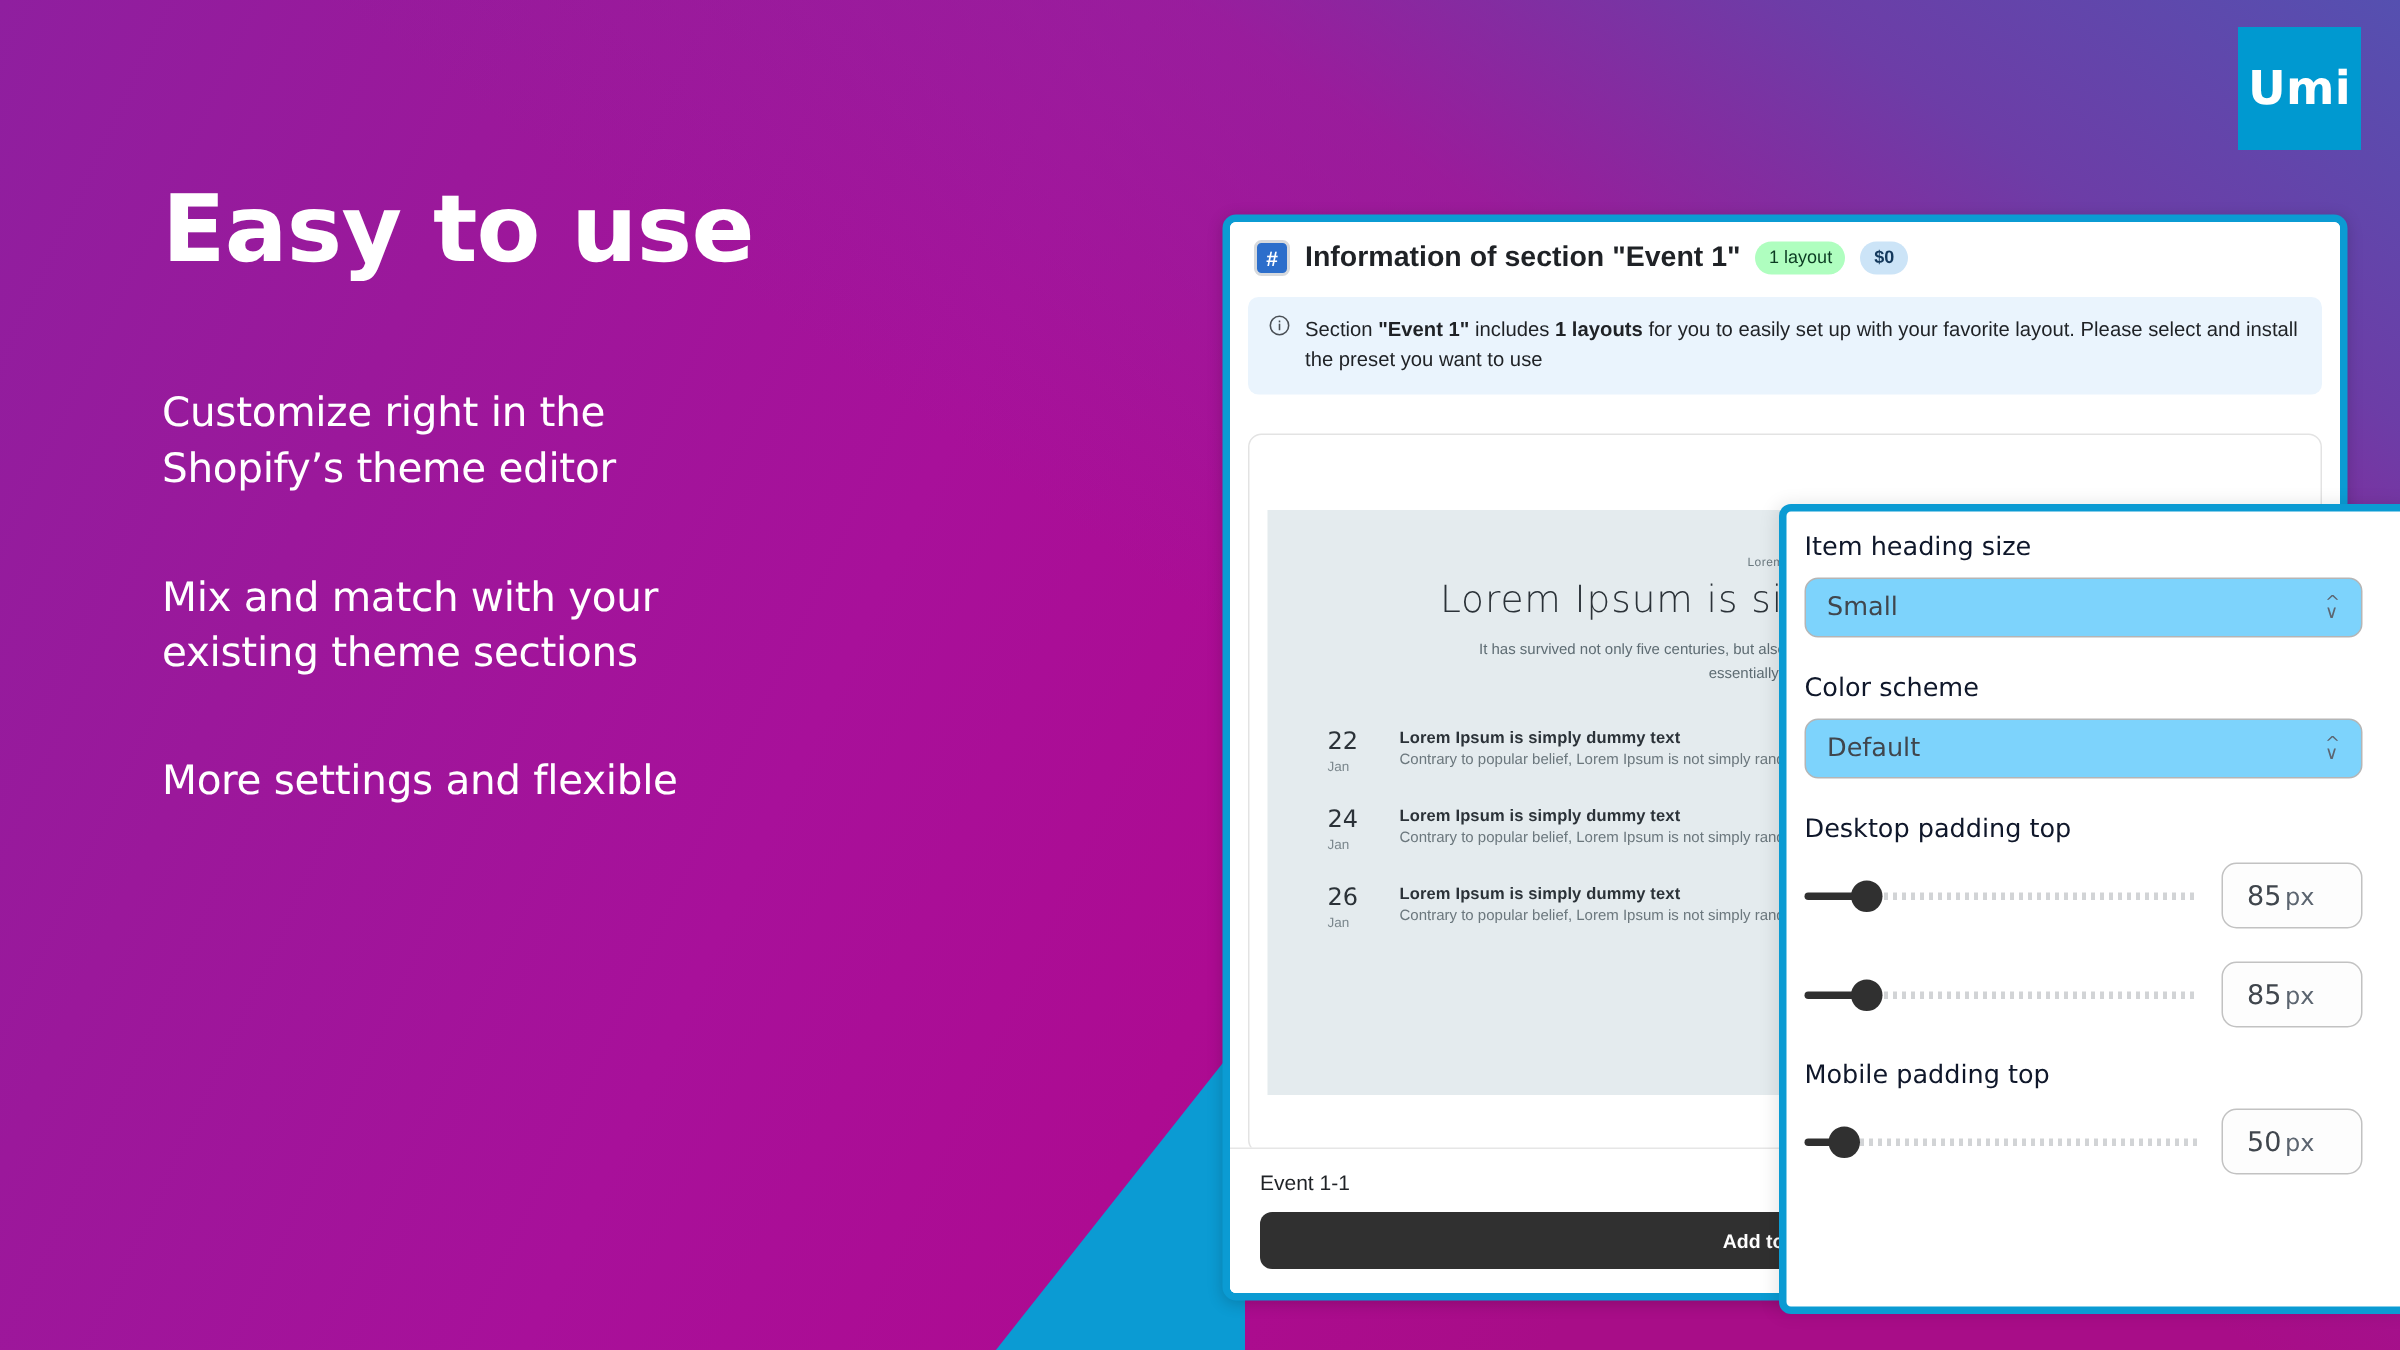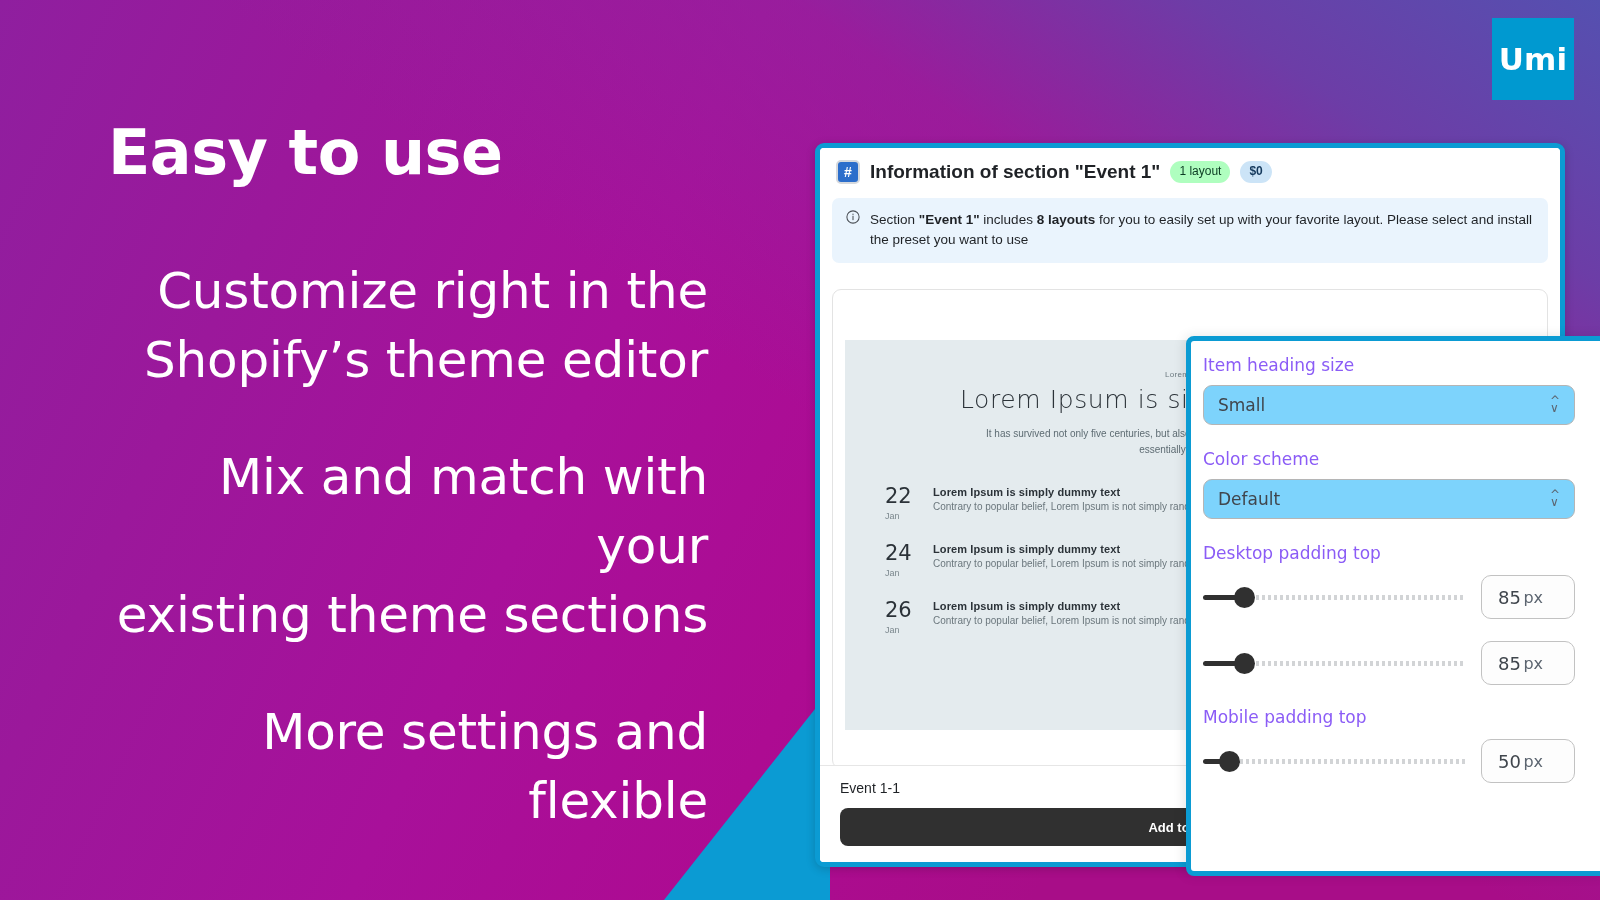--- a/index.html
+++ b/index.html
@@ -45,24 +45,23 @@
   }
 
   
   #left-copy { position: absolute; left: 108px; top: 120px; width: 600px; color: #fff; }
   #headline {
     font-size: 62px; font-weight: 700; line-height: 1.05;
     letter-spacing: -0.5px; margin-bottom: 72px;
     font-family: "DejaVu Sans", sans-serif;
   }
   .bullet {
-    font-size: 50px; font-weight: 400; line-height: 1.38;
+    font-size: 27px; font-weight: 400; line-height: 1.38;
     margin-bottom: 48px; letter-spacing: -0.2px;
     font-family: "DejaVu Sans", sans-serif;
-    text-align: right;
   }
   .bullet:last-child { margin-bottom: 0; }
 
   
   #card {
     position: absolute; left: 815px; top: 143px;
     width: 750px; height: 724px;
     background: #ffffff;
     border: 5px solid #0b9bd3;
     border-radius: 9px;
@@ -131,21 +130,21 @@
     font-family: "DejaVu Sans", sans-serif;
   }
   #preview-sub {
     text-align: center; font-size: 10px; color: #5e6c73; line-height: 1.6;
     margin: 12px auto 0 auto; max-width: 420px;
   }
   #event-list { margin-top: 28px; }
   .event-row { display: flex; gap: 14px; margin-bottom: 22px; }
   .event-date { width: 34px; flex: none; text-align: left; }
   .event-day {
-    font-size: 21px; color: #2b3238; font-weight: 400; line-height: 1;
+    font-size: 16px; color: #2b3238; font-weight: 400; line-height: 1;
     font-family: "DejaVu Sans", sans-serif;
   }
   .event-mon { font-size: 9px; color: #7b878d; margin-top: 4px; }
   .event-title { font-size: 11px; color: #2b3238; font-weight: 600; letter-spacing: .1px; }
   .event-desc { font-size: 10px; color: #6b777d; margin-top: 3px; }
 
   
   #card-footer {
     position: absolute; left: 0; right: 0; bottom: 0;
     border-top: 1px solid #e6e6e6;
@@ -168,21 +167,21 @@
     width: 420px; height: 540px;
     background: #fff;
     border: 5px solid #0b9bd3;
     border-top-left-radius: 8px;
     border-bottom-left-radius: 8px;
     padding: 14px 0 0 12px;
     overflow: hidden;
     box-shadow: -2px 0 12px rgba(0,0,0,.10);
   }
   .setting-label {
-    font-size: 17px; color: #8b5cf6; margin-bottom: 10px;
+    font-size: 17px; color: #0f172a; margin-bottom: 10px;
     font-family: "DejaVu Sans", sans-serif; font-weight: 400;
   }
   .select-box {
     height: 40px; border: 1px solid #b5b5b5; border-radius: 9px;
     background: #7dd3fc;
     display: flex; align-items: center; padding: 0 14px;
     font-size: 17px; color: #40464d; margin-bottom: 24px;
     width: 372px; position: relative;
     font-family: "DejaVu Sans", sans-serif;
   }
@@ -253,21 +252,21 @@
 
     <div id="info-banner">
       <div id="info-icon">
         <svg width="14" height="14" viewBox="0 0 16 16" aria-hidden="true">
           <circle cx="8" cy="8" r="7" fill="none" stroke="#4a4f55" stroke-width="1.2"></circle>
           <rect x="7.4" y="6.6" width="1.2" height="5" fill="#4a4f55"></rect>
           <rect x="7.4" y="4.2" width="1.2" height="1.4" fill="#4a4f55"></rect>
         </svg>
       </div>
       <div>
-        <span>Section </span><b>"Event 1"</b><span> includes </span><b>8 layouts</b><span> for you to easily set up with your favorite layout. Please select and install the preset you want to use</span>
+        <span>Section </span><b>"Event 1"</b><span> includes </span><b>1 layouts</b><span> for you to easily set up with your favorite layout. Please select and install the preset you want to use</span>
       </div>
     </div>
 
     <div id="gap-block"></div>
 
     <div id="preview-frame">
       <div id="preview-body">
         <div id="eyebrow">Lorem Ipsum</div>
         <div id="preview-heading">Lorem Ipsum is simply dummy text</div>
         <div id="preview-sub">It has survived not only five centuries, but also the leap into electronic typesetting, remaining essentially unchanged.</div>

